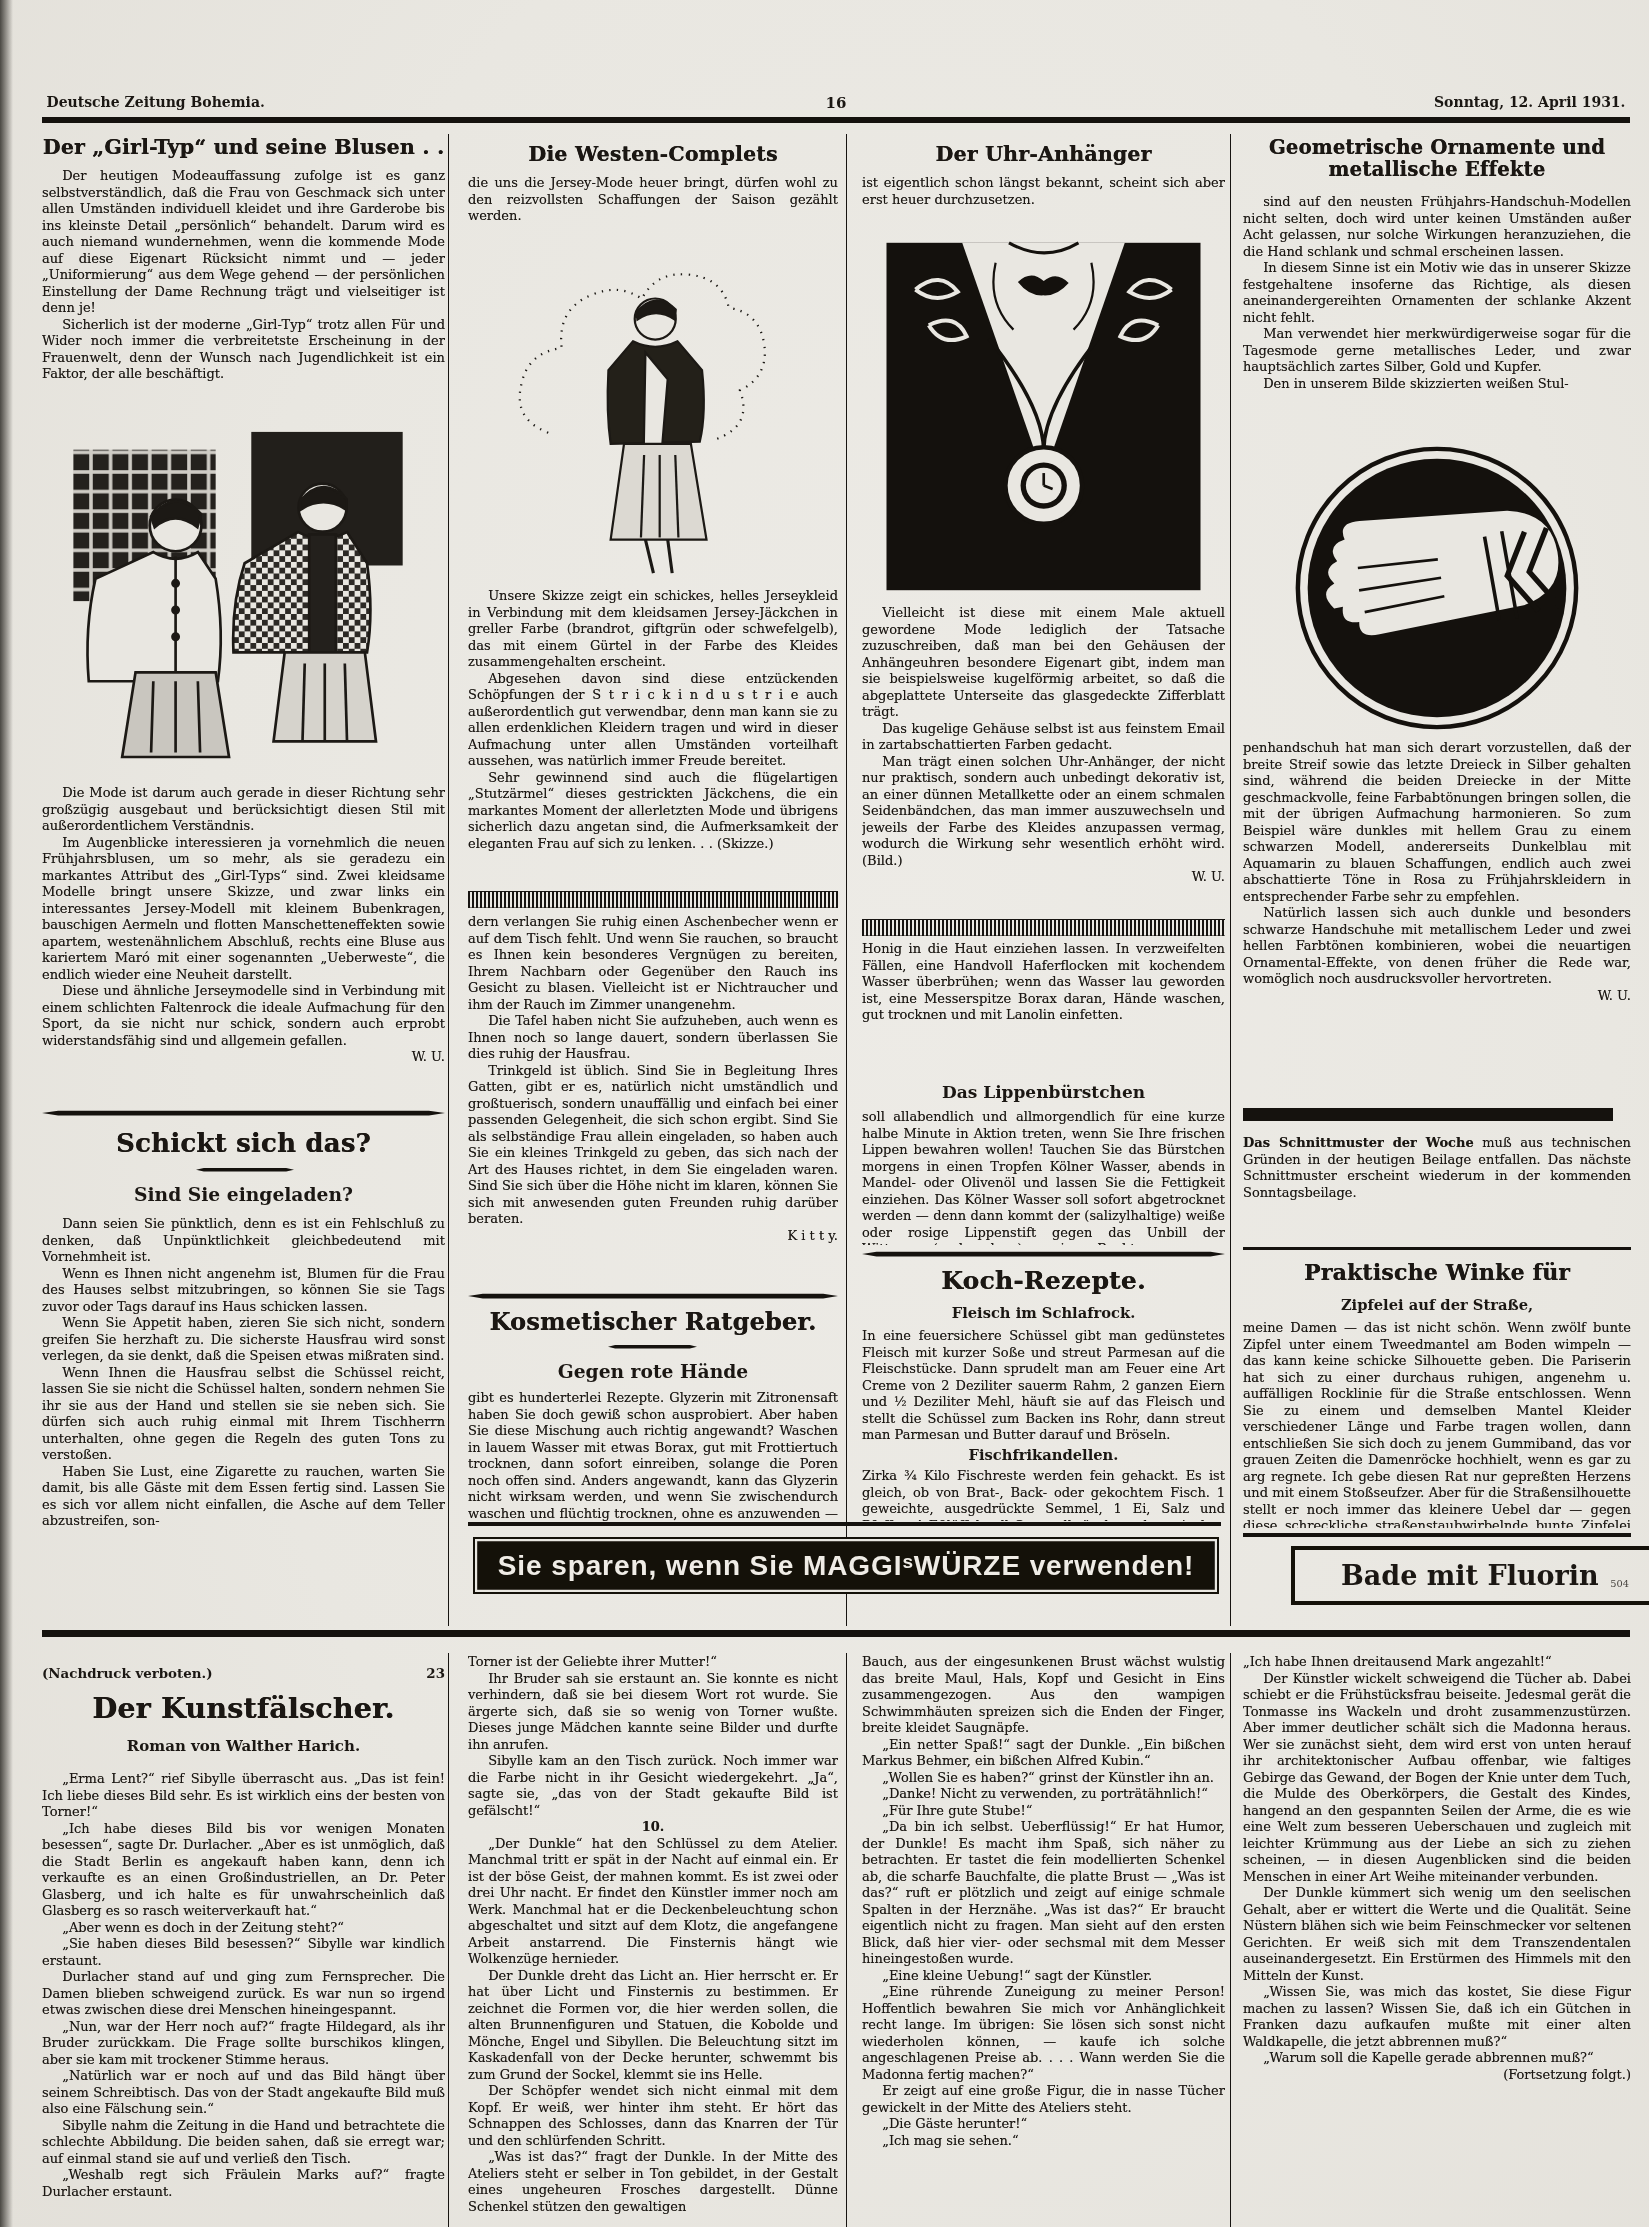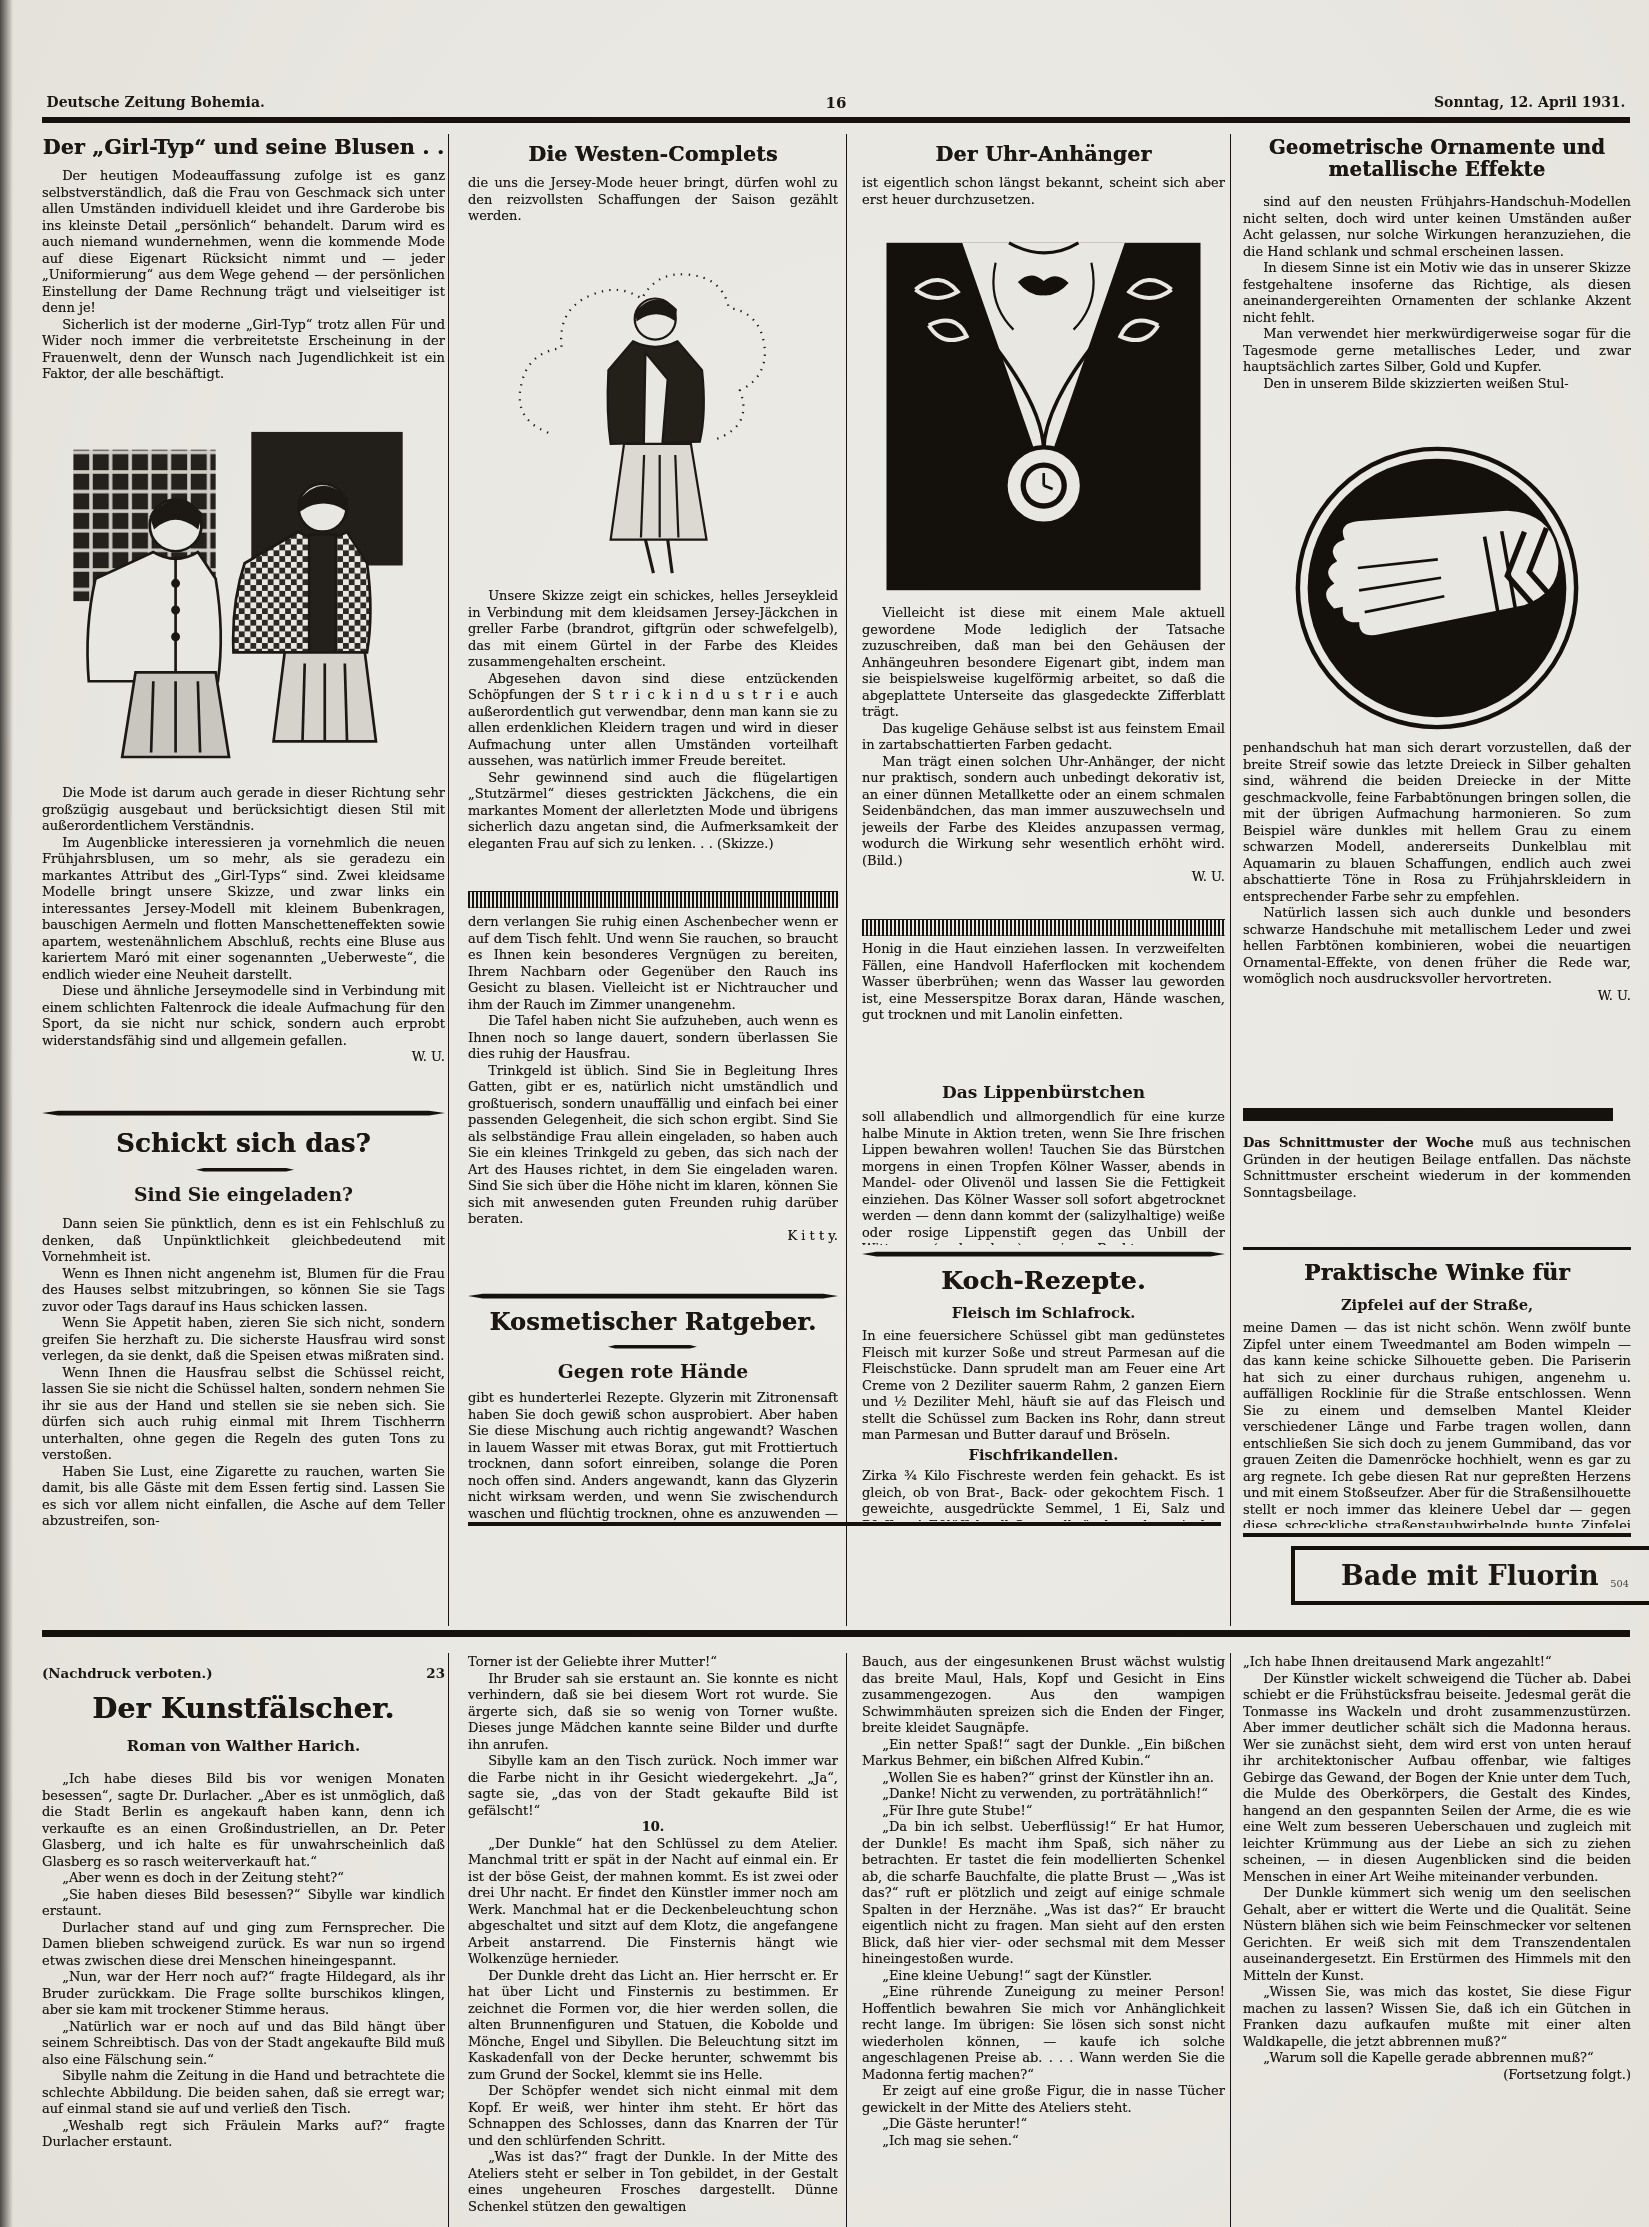--- a/index.html
+++ b/index.html
@@ -156,20 +156,23 @@
     </div>
   <div class="taper" style="left:468px;top:1293px;width:370px;"></div>
   <div class="blk h1" style="left:468px;top:1309px;width:370px;height:29px;font-size:24px;">Kosmetischer Ratgeber.</div>
   <div class="subrule" style="left:608px;top:1345px;width:89px;"></div>
   <div class="blk sub" style="left:468px;top:1360px;width:370px;height:22px;font-size:18.7px;">Gegen rote Hände</div>
   <div class="blk txt" style="left:468px;top:1390px;width:370px;height:134px;">
       <p class="ni">gibt es hunderterlei Rezepte. Glyzerin mit Zitronensaft haben Sie doch gewiß schon ausprobiert. Aber haben Sie diese Mischung auch richtig angewandt? Waschen in lauem Wasser mit etwas Borax, gut mit Frottiertuch trocknen, dann sofort einreiben, solange die Poren noch offen sind. Anders angewandt, kann das Glyzerin nicht wirksam werden, und wenn Sie zwischendurch waschen und flüchtig trocknen, ohne es anzuwenden — dann ist wieder alle Wirkung dahin. Ich gebe Ihnen noch ein gutes Rezept: ein Spürchen</p>
     </div>
 
   <div class="rule" style="left:468px;top:1522px;width:753px;height:3.6px;"></div>
+  <div class="adM" style="left:473px;top:1537px;width:742px;height:53px;font-size:28px;">
+    <span>Sie sparen, wenn Sie MAGGIˢWÜRZE verwenden!</span>
+  </div>
 
   <div class="blk h1" style="left:862px;top:143px;width:363px;height:26px;font-size:20.5px;">Der Uhr-Anhänger</div>
   <div class="blk txt" style="left:862px;top:175px;width:363px;height:51px;">
       <p class="ni">ist eigentlich schon längst bekannt, scheint sich aber erst heuer durchzusetzen.</p>
     </div>
 
   <div class="blk" style="left:862px;top:236px;width:363px;height:361px;">
     <svg viewBox="0 0 815 810" width="363" height="361">
       <rect x="55" y="15" width="705" height="780" fill="#14110d"></rect>
       <path d="M225 15 L408 540 L590 15 Z" fill="#e9e7e1"></path>
@@ -268,20 +271,21 @@
   <div class="vr" style="left:846px;top:1653px;height:726px;"></div>
   <div class="vr" style="left:1230px;top:1653px;height:726px;"></div>
 
   <div class="blk" style="left:42px;top:1665px;width:403px;height:19.6px;font-size:13.4px;font-weight:700;">
     <span style="float:left;">(Nachdruck verboten.)</span>
     <span style="float:right;">23</span>
   </div>
   <div class="blk h1" style="left:42px;top:1693px;width:403px;height:36px;font-size:28.5px;">Der Kunstfälscher.</div>
   <div class="blk sub" style="left:42px;top:1737px;width:403px;height:19.6px;font-size:15px;">Roman von Walther Harich.</div>
   <div class="blk txt" style="left:42px;top:1771px;width:403px;height:606px;">
+      <p>„Erma Lent?“ rief Sibylle überrascht aus. „Das ist fein! Ich liebe dieses Bild sehr. Es ist wirklich eins der besten von Torner!“</p>
       <p>„Ich habe dieses Bild bis vor wenigen Monaten besessen“, sagte Dr. Durlacher. „Aber es ist unmöglich, daß die Stadt Berlin es angekauft haben kann, denn ich verkaufte es an einen Großindustriellen, an Dr. Peter Glasberg, und ich halte es für unwahrscheinlich daß Glasberg es so rasch weiterverkauft hat.“</p>
       <p>„Aber wenn es doch in der Zeitung steht?“</p>
       <p>„Sie haben dieses Bild besessen?“ Sibylle war kindlich erstaunt.</p>
       <p>Durlacher stand auf und ging zum Fernsprecher. Die Damen blieben schweigend zurück. Es war nun so irgend etwas zwischen diese drei Menschen hineingespannt.</p>
       <p>„Nun, war der Herr noch auf?“ fragte Hildegard, als ihr Bruder zurückkam. Die Frage sollte burschikos klingen, aber sie kam mit trockener Stimme heraus.</p>
       <p>„Natürlich war er noch auf und das Bild hängt über seinem Schreibtisch. Das von der Stadt angekaufte Bild muß also eine Fälschung sein.“</p>
       <p>Sibylle nahm die Zeitung in die Hand und betrachtete die schlechte Abbildung. Die beiden sahen, daß sie erregt war; auf einmal stand sie auf und verließ den Tisch.</p>
       <p>„Weshalb regt sich Fräulein Marks auf?“ fragte Durlacher erstaunt.</p>
     </div>
   <div class="blk txt" style="left:468px;top:1654px;width:370px;height:724px;">

